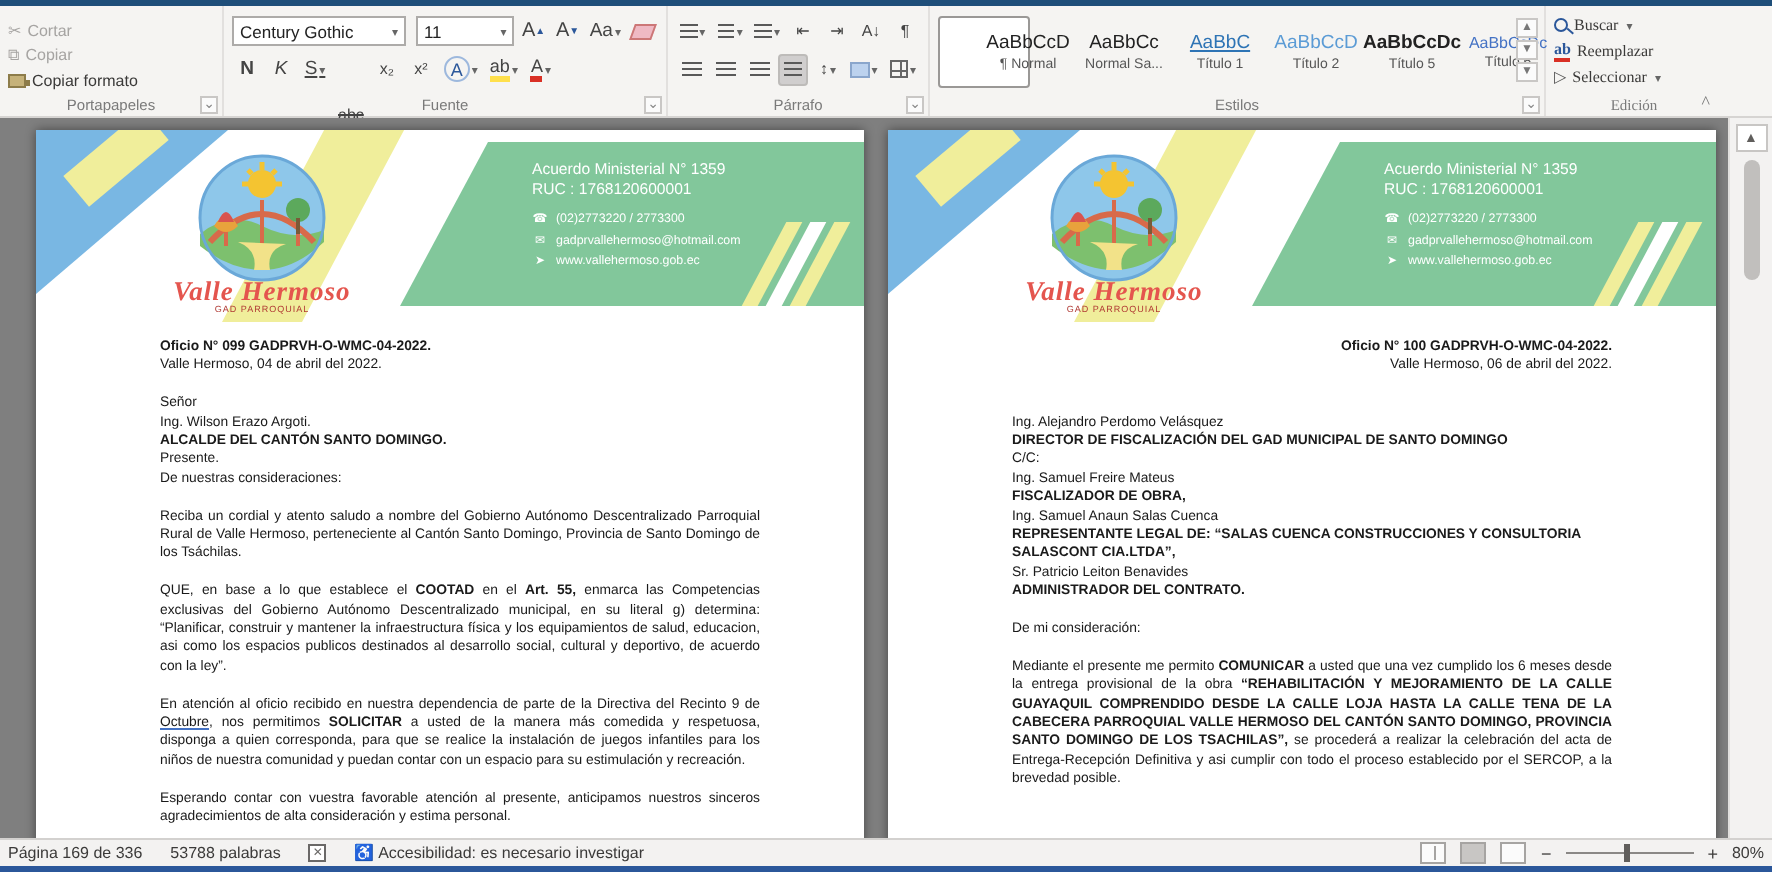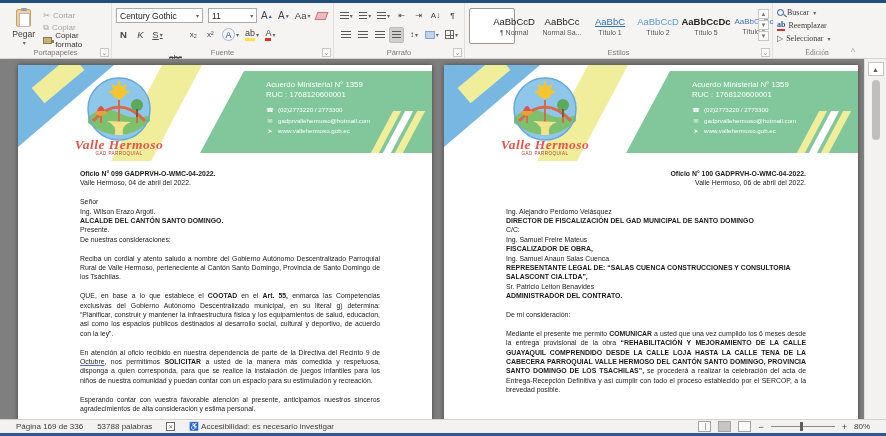--- a/index.html
+++ b/index.html
@@ -84,21 +84,21 @@
   .lh { position:relative; width:414px; height:96px; overflow:hidden; }
   .lh-blue { position:absolute; left:0; top:0; width:120px; height:96px; background:#79b7e3; clip-path:polygon(0 0,96px 0,0 82px); }
   .lh-yel-a { position:absolute; left:14px; top:4px; width:52px; height:20px; background:#f0ee9b; transform:rotate(-40deg); }
   .lh-yel-b { position:absolute; left:118px; top:-6px; width:40px; height:110px; background:#f0ee9b; transform:skewX(-28deg); }
   .lh-band { position:absolute; left:0; top:6px; width:414px; height:82px; background:#82c79b; clip-path:polygon(226px 0,414px 0,414px 100%,182px 100%); }
   .lh-endstripes { position:absolute; right:8px; top:46px; width:46px; height:42px; }
   .lh-endstripes i { position:absolute; top:0; bottom:0; width:8px; transform:skewX(-28deg); }
   .lh-endstripes i:nth-child(1){ left:4px; background:#f0ee9b; }
   .lh-endstripes i:nth-child(2){ left:16px; background:#ffffff; }
   .lh-endstripes i:nth-child(3){ left:28px; background:#f0ee9b; }
-  .logo-wrap { position:absolute; left:46px; top:12px; width:110px; text-align:center; }
+  .logo-wrap { position:absolute; left:58px; top:12px; width:110px; text-align:center; }
   .logo-circle { width:64px; height:64px; margin:0 auto; }
   .org-name { font-family:"Liberation Serif", serif; font-style:italic; font-weight:bold; color:#e4554e; font-size:13.5px; letter-spacing:.5px; margin-top:-8px; white-space:nowrap; }
   .org-sub { font-size:4.5px; color:#b03a34; letter-spacing:.5px; margin-top:-2px; }
   .band-txt { position:absolute; left:248px; top:15px; color:#fff; }
   .band-l1 { font-size:7.8px; line-height:1.3; white-space:nowrap; }
   .band-contact { margin-top:5px; }
   .band-row { display:flex; align-items:center; gap:4px; font-size:6.2px; line-height:1.7; white-space:nowrap; }
   .band-row .ic { font-size:6px; width:8px; text-align:center; }
 
   
@@ -109,43 +109,38 @@
   .blank { height:9.4px; }
   .para { text-align:justify; margin-top:9.4px; }
   .u-link { text-decoration:underline; text-decoration-color:#4472c4; }
 
   
   .vscroll { position:absolute; right:0; top:0; width:22px; height:360px; background:#f3f2f1; border-left:1px solid #e1dfdd; }
   .vs-btn { width:16px; height:14px; margin:3px auto 0; background:#fff; border:1px solid #c8c6c4; color:#605e5c; font-size:7px; text-align:center; line-height:13px; }
   .vs-thumb { width:8px; height:60px; background:#c1bfbd; border-radius:4px; margin:4px auto 0; }
 
   
-  .statusbar { position:absolute; left:0; top:419px; width:886px; height:14px; background:#f3f2f1; border-top:1px solid #d3d1cf; display:flex; align-items:center; font-size:8px; color:#3b3a39; padding:0 16px; gap:14px; }
+  .statusbar { position:absolute; left:0; top:419px; width:886px; height:14px; background:#f3f2f1; border-top:1px solid #d3d1cf; display:flex; align-items:center; font-size:8px; color:#3b3a39; padding:0 4px; gap:14px; }
   .sb-ico-book { display:inline-block; width:9px; height:9px; border:1px solid #6a6867; font-size:6px; line-height:8px; text-align:center; color:#6a6867; background:#fff; }
   .sb-right { margin-left:auto; display:flex; align-items:center; gap:7px; }
   .view-ico { width:13px; height:11px; border:1px solid #a6a4a2; background:#fbfbfb; display:inline-block; position:relative; }
   .view-ico.two:before { content:""; position:absolute; left:5.5px; top:1px; bottom:1px; width:1px; background:#a6a4a2; }
   .view-ico.sel { background:#c8c6c4; }
   .zoom-track { width:64px; height:1px; background:#8a8886; position:relative; display:inline-block; }
   .zoom-thumb { position:absolute; left:29px; top:-4px; width:3px; height:9px; background:#605e5c; }
   .zoom-sign { font-size:9px; color:#3b3a39; }
 </style>
 </head>
 <body>
 
 <div class="title-strip"></div>
 
 <div class="ribbon">
 
   <div class="rgroup g-clip">
-    <div class="paste-btn">
-      <span class="clip-icon"></span>
-      <span class="paste-lbl">Pegar</span>
-      <span class="caret">▾</span>
-    </div>
     <div class="clip-col">
       <div class="small-cmd disabled">
         <span>✂</span>
         <span>Cortar</span>
       </div>
       <div class="small-cmd disabled">
         <span>⧉</span>
         <span>Copiar</span>
       </div>
       <div class="small-cmd">

